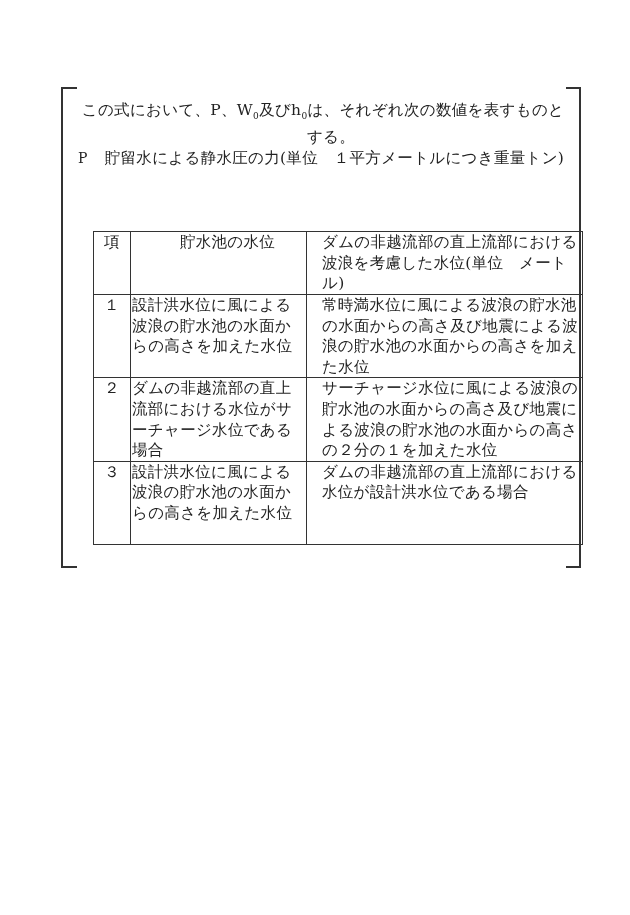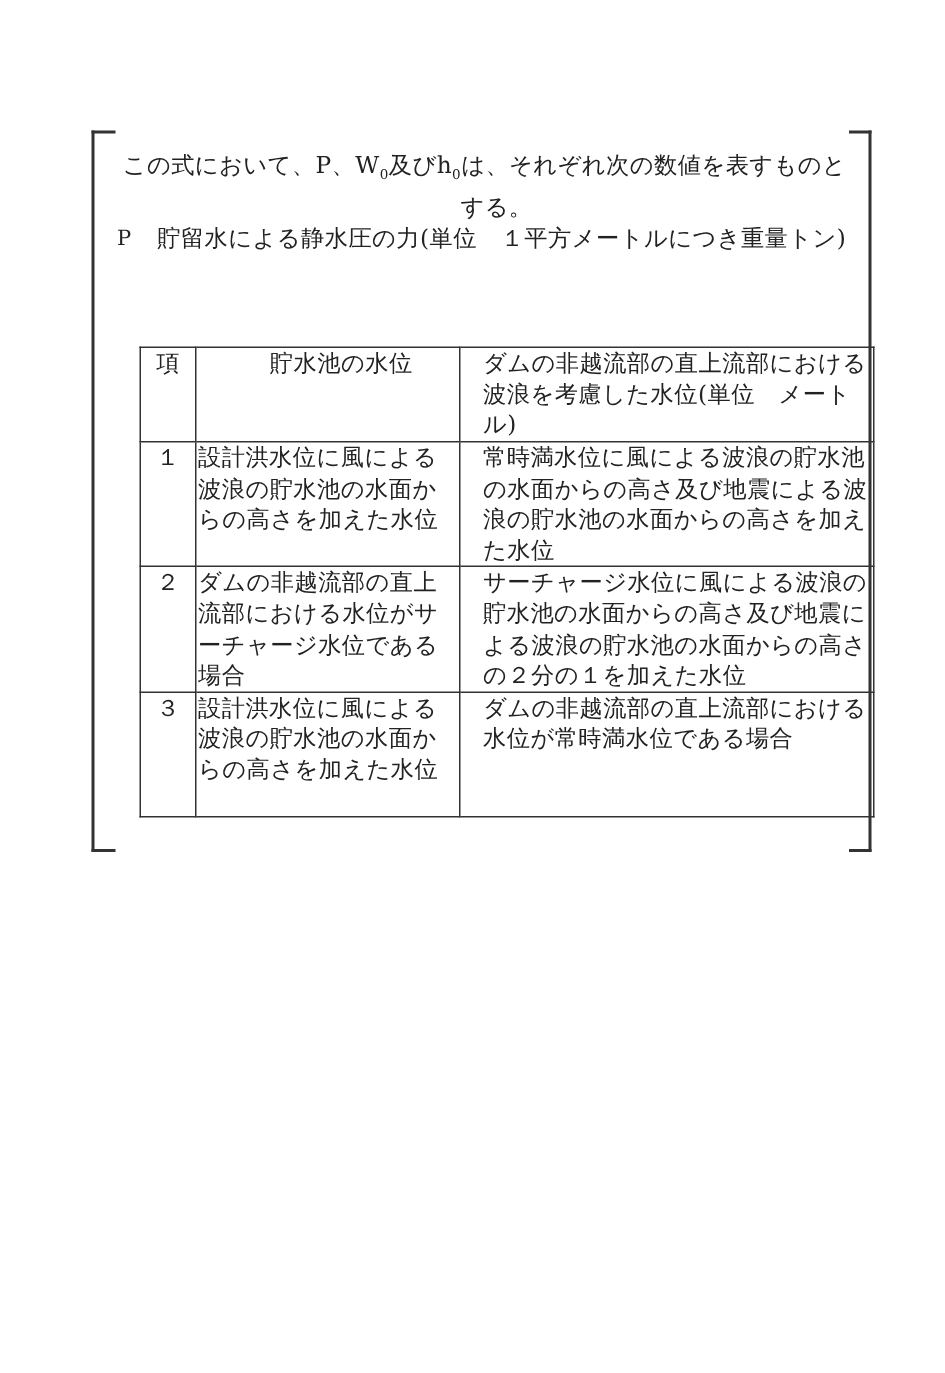--- a/index.html
+++ b/index.html
@@ -119,17 +119,17 @@
       <td class="col-water">常時満水位に風による波浪の貯水池の水面からの高さ及び地震による波浪の貯水池の水面からの高さを加えた水位</td>
     </tr>
     <tr class="row-data">
       <td class="col-no">２</td>
       <td class="col-level">ダムの非越流部の直上流部における水位がサーチャージ水位である場合</td>
       <td class="col-water">サーチャージ水位に風による波浪の貯水池の水面からの高さ及び地震による波浪の貯水池の水面からの高さの２分の１を加えた水位</td>
     </tr>
     <tr class="row-data">
       <td class="col-no">３</td>
       <td class="col-level">設計洪水位に風による波浪の貯水池の水面からの高さを加えた水位</td>
-      <td class="col-water">ダムの非越流部の直上流部における水位が常時満水位である場合</td>
+      <td class="col-water">ダムの非越流部の直上流部における水位が設計洪水位である場合</td>
     </tr>
   </tbody>
     </table>
 </div>
 
 </body></html>

